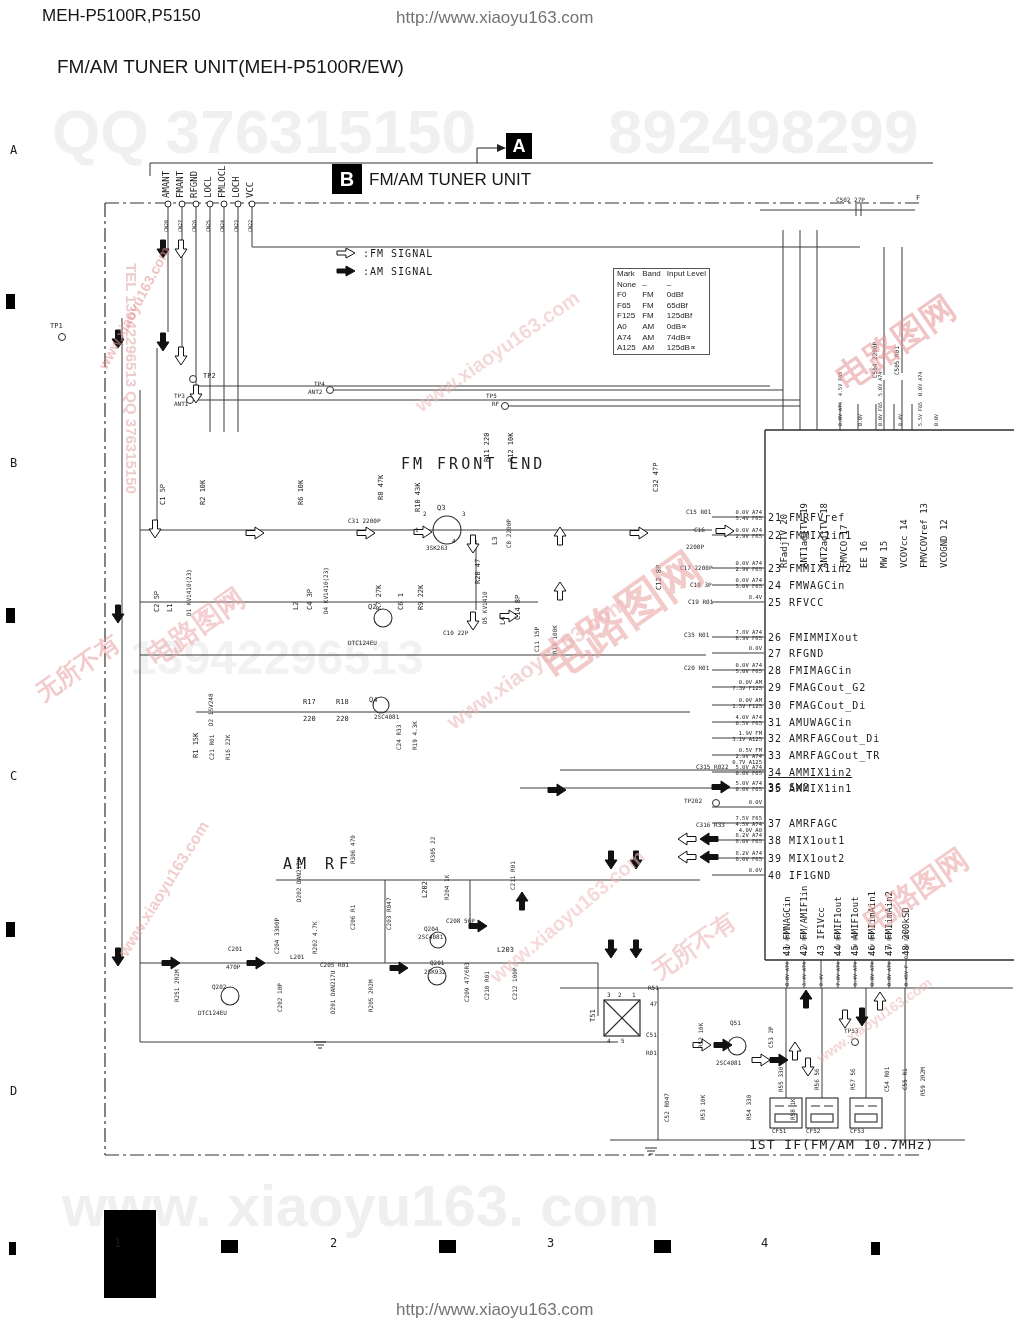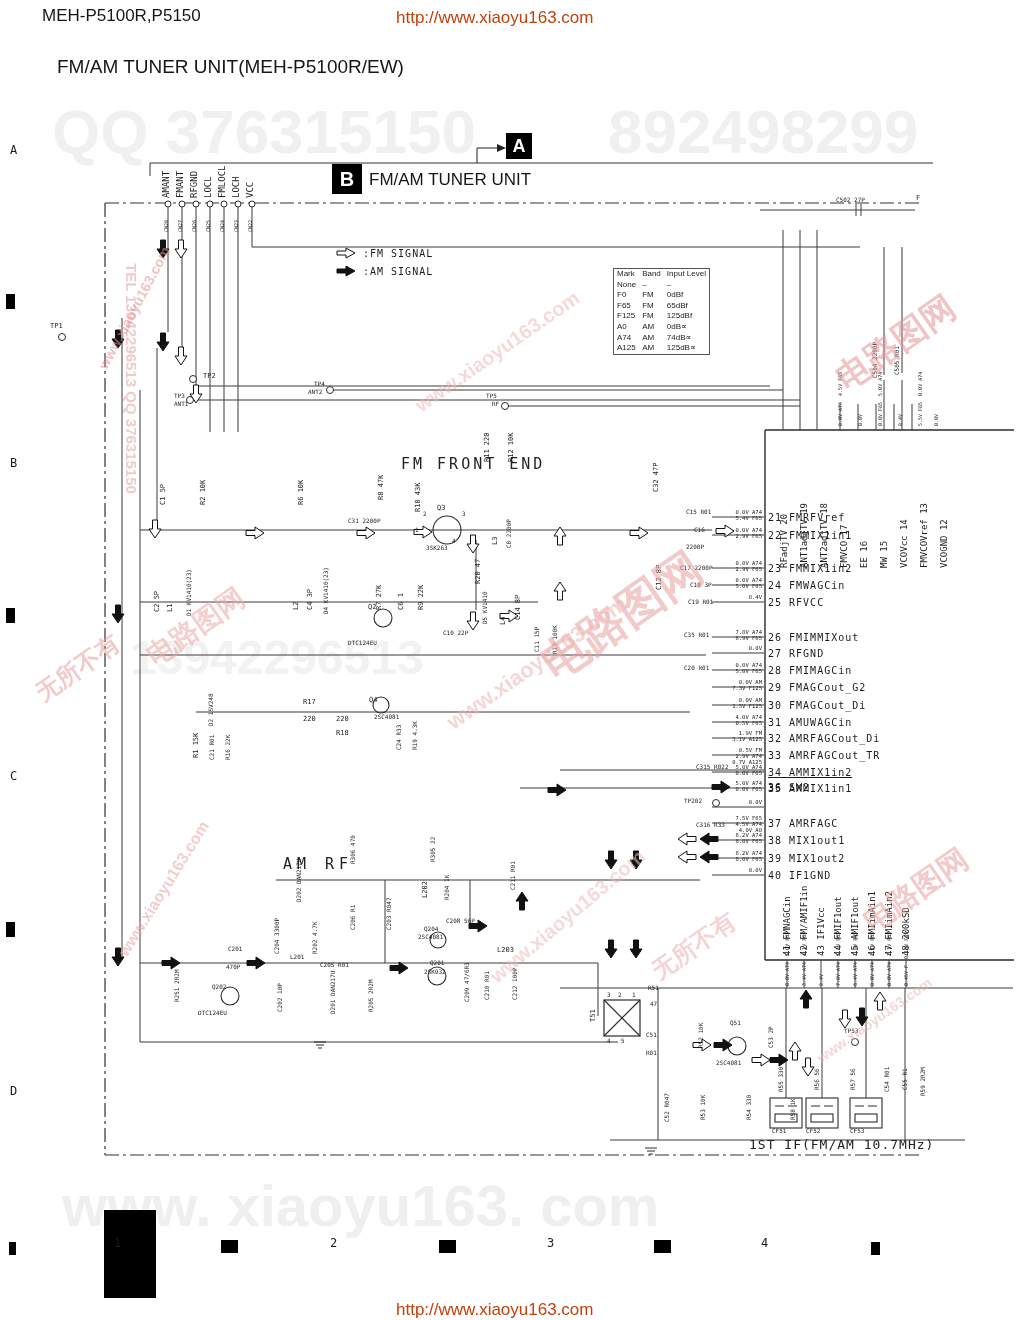--- a/index.html
+++ b/index.html
@@ -2,21 +2,21 @@
 <html><head>
 <meta charset="utf-8">
 <style>
   html,body{margin:0;padding:0;background:#fff}
   #page{position:relative;width:1020px;height:1320px;background:#ffffff;overflow:hidden;
         font-family:"DejaVu Sans Mono",monospace;color:#1c1c1c}
   .t{position:absolute;font-size:7px;line-height:1.08;white-space:pre;color:#1c1c1c;z-index:2}
   .rot{transform:rotate(-90deg);transform-origin:0 0}
   .wm{position:absolute;font-family:"Liberation Sans",sans-serif;font-weight:bold;white-space:nowrap;pointer-events:none}
   .hdr{position:absolute;font-family:"Liberation Sans",sans-serif;color:#161616;z-index:2}
-  .url{position:absolute;font-family:"Liberation Sans",sans-serif;color:#c2410c;z-index:2}
+  .url{position:absolute;font-family:"Liberation Sans",sans-serif;color:#737373;z-index:2}
   .callout{position:absolute;background:#000;color:#fff;font-family:"Liberation Sans",sans-serif;
            font-weight:bold;display:flex;align-items:center;justify-content:center;z-index:3}
   .sec{position:absolute;z-index:2;color:#222}
   table.sig{position:absolute;left:613px;top:268px;border:1.5px solid #555;border-collapse:collapse;
             font-family:"Liberation Sans",sans-serif;font-size:8px;line-height:10.6px;background:#fff;z-index:2}
   table.sig th,table.sig td{padding:0 3px;text-align:left;font-weight:normal;color:#222}
   .legrow{position:absolute;display:flex;align-items:center;gap:5px;font-size:10px;letter-spacing:1px;z-index:2}
   .pinrow{position:absolute;font-size:10px;letter-spacing:1px;white-space:pre;z-index:2}
   .volt{position:absolute;font-size:5.5px;line-height:1.05;white-space:pre-line;text-align:right;z-index:2;color:#222}
   .blk{position:absolute;background:#000;z-index:3}
@@ -471,21 +471,21 @@
     <div class="t" style="left: 690px; top: 582px; font-size: 6px;">C18 3P</div>
     <div class="t" style="left: 688px; top: 599px; font-size: 6px;">C19 R01</div>
     <div class="t" style="left: 684px; top: 632px; font-size: 6px;">C35 R01</div>
     <div class="t" style="left: 684px; top: 665px; font-size: 6px;">C20 R01</div>
     <div class="t rot" style="left: 208px; top: 726px; font-size: 6px;">D2 1SV248</div>
     <div class="t rot" style="left: 193px; top: 758px; font-size: 7px;">R1 15K</div>
     <div class="t rot" style="left: 209px; top: 760px; font-size: 6px;">C21 R01</div>
     <div class="t rot" style="left: 225px; top: 760px; font-size: 6px;">R16 22K</div>
     <div class="t" style="left: 303px; top: 699px; font-size: 7px;">R17</div>
     <div class="t" style="left: 303px; top: 716px; font-size: 7px;">220</div>
-    <div class="t" style="left: 336px; top: 699px; font-size: 7px; margin-top: 31px;">R18</div>
+    <div class="t" style="left: 336px; top: 699px; font-size: 7px;">R18</div>
     <div class="t" style="left: 336px; top: 716px; font-size: 7px;">220</div>
     <div class="t" style="left: 369px; top: 697px; font-size: 7px;">Q4</div>
     <div class="t" style="left: 374px; top: 714px; font-size: 6px;">2SC4081</div>
     <div class="t rot" style="left: 396px; top: 750px; font-size: 6px;">C24 R33</div>
     <div class="t rot" style="left: 412px; top: 750px; font-size: 6px;">R19 4.3K</div>
     <div class="t" style="left: 696px; top: 764px; font-size: 6px;">C315 R022</div>
     <div class="t" style="left: 684px; top: 798px; font-size: 6px;">TP202</div>
     <div class="t" style="left: 696px; top: 822px; font-size: 6px;">C316 R33</div>
     <div class="t rot" style="left: 350px; top: 864px; font-size: 6px;">R306 470</div>
     <div class="t rot" style="left: 430px; top: 862px; font-size: 6px;">R305 22</div>

